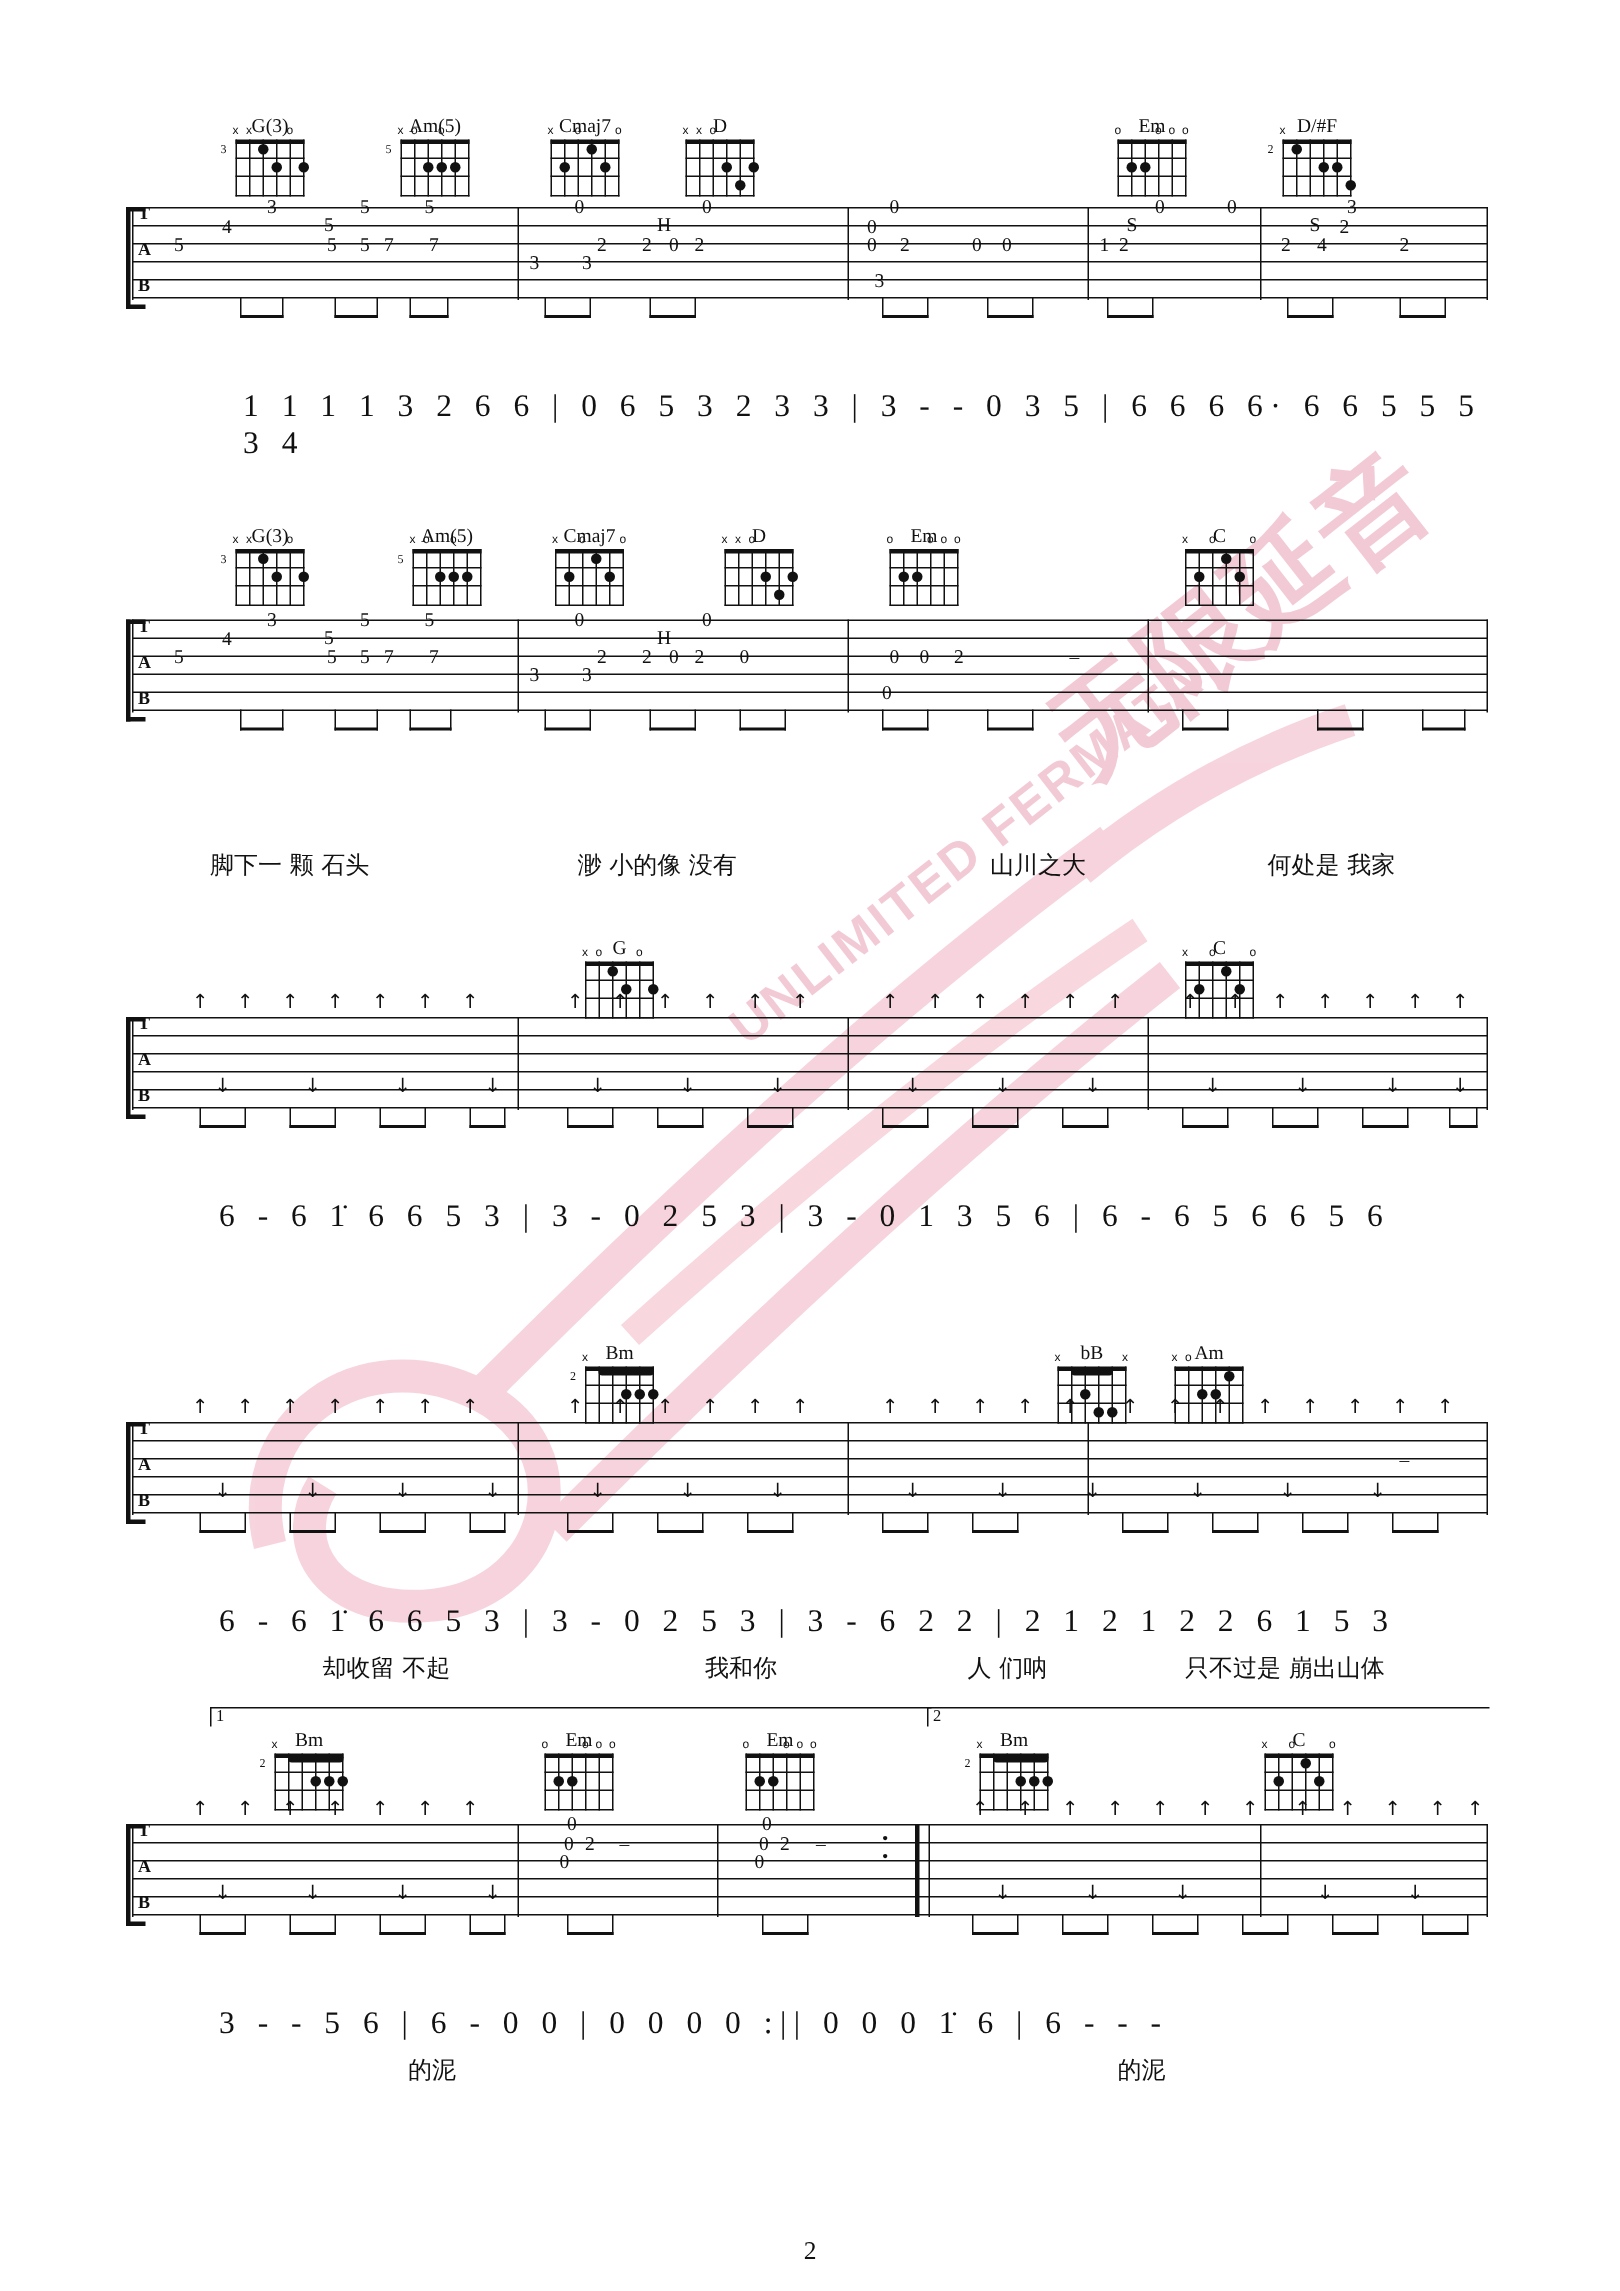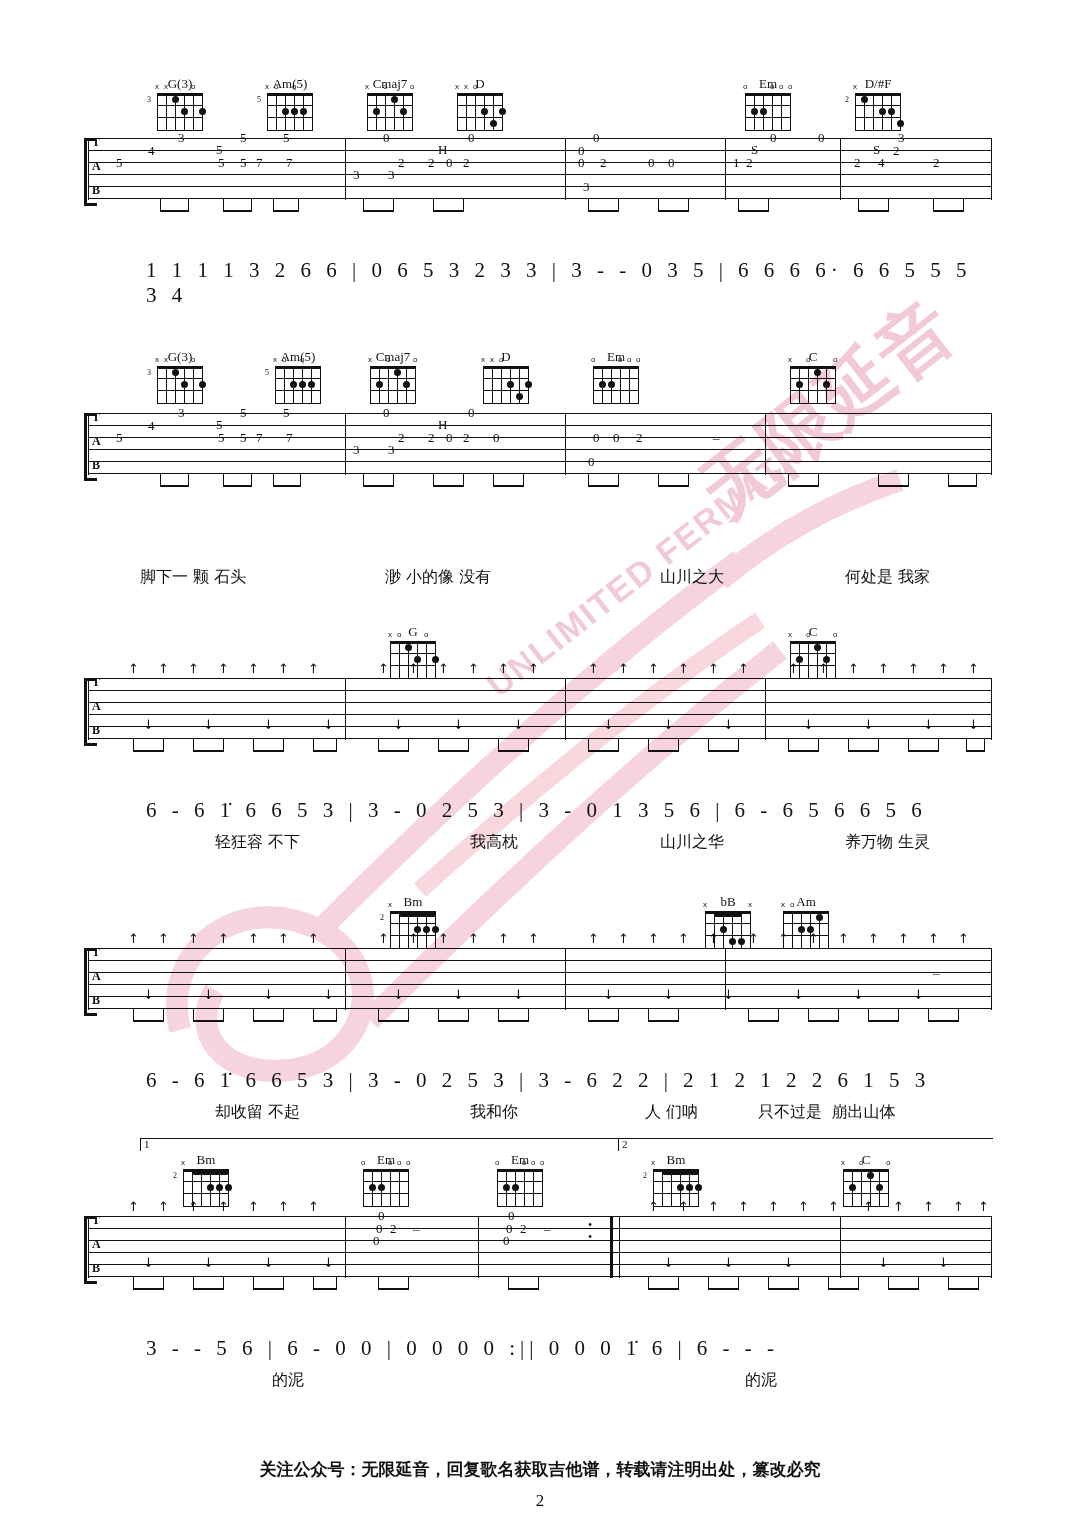--- a/index.html
+++ b/index.html
@@ -320,21 +320,21 @@
       <div class="beam" style="left:650px;top:72px;width:31px"></div>
       <div class="stem" style="left:770px;top:60px;height:14px"></div>
       <div class="stem" style="left:800px;top:60px;height:14px"></div>
       <div class="beam" style="left:770px;top:72px;width:31px"></div>
       <div class="stem" style="left:845px;top:60px;height:14px"></div>
       <div class="stem" style="left:875px;top:60px;height:14px"></div>
       <div class="beam" style="left:845px;top:72px;width:31px"></div>
     </div>
 
     <div class="numline" style="top:188px;">
-      <span class="num" style="left:58px;top:0;letter-spacing:5px;">1 1 1 1 3 2 6 6 | 0  6   5 3 2 3 3 | 3 - - 0 3 5 | 6 6 6 6· 6 6 5 5 5 3 4</span>
+      <span class="num" style="left:74px;top:0;letter-spacing:5px;">1 1 1 1 3 2 6 6 | 0  6   5 3 2 3 3 | 3 - - 0 3 5 | 6 6 6 6· 6 6 5 5 5 3 4</span>
     </div>
   </div>
 
   <div class="system" style="top:345px;height:180px;">
 
     <div class="chord" style="left:152px;top:4px;">
       <div class="cname">G(3)</div>
       <div class="grid">
         <div class="nut"></div>
           <div class="h" style="top:12px"></div>
@@ -698,26 +698,20 @@
       <div class="stem" style="left:850px;top:60px;height:14px"></div>
       <div class="beam" style="left:820px;top:72px;width:31px"></div>
       <div class="stem" style="left:878px;top:60px;height:14px"></div>
       <div class="stem" style="left:896px;top:60px;height:14px"></div>
       <div class="beam" style="left:878px;top:72px;width:19px"></div>
     </div>
 
     <div class="numline" style="top:178px;">
       <span class="num" style="left:58px;top:0;letter-spacing:5px;">6 - 6 1̇ 6 6 5 3 | 3 - 0 2 5 3 | 3 - 0 1 3 5 6 | 6 - 6 5 6 6 5 6</span>
     </div>
-    <div class="numline" style="top:212px;">
-      <span class="lyr" style="left:127px;">轻狂容 不下</span>
-      <span class="lyr" style="left:382px;">我高枕</span>
-      <span class="lyr" style="left:572px;">山川之华</span>
-      <span class="lyr" style="left:757px;">养万物 生灵</span>
-    </div>
   </div>
 
   <div class="system" style="top:890px;height:180px;">
 
     <div class="chord" style="left:385px;top:4px;">
       <div class="cname">Bm</div>
       <div class="grid">
         <div class="nut"></div>
           <div class="h" style="top:12px"></div>
           <div class="h" style="top:24px"></div>
@@ -880,21 +874,21 @@
       <div class="beam" style="left:840px;top:72px;width:31px"></div>
     </div>
 
     <div class="numline" style="top:178px;">
       <span class="num" style="left:58px;top:0;letter-spacing:5px;">6 - 6 1̇ 6 6 5 3 | 3 - 0 2 5 3 | 3 - 6 2 2 | 2 1 2 1 2 2 6 1 5 3</span>
     </div>
     <div class="numline" style="top:212px;">
       <span class="lyr" style="left:127px;">却收留 不起</span>
       <span class="lyr" style="left:382px;">我和你</span>
       <span class="lyr" style="left:557px;">人 们呐</span>
-      <span class="lyr" style="left:670px;font-family:Liberation Mono, monospace;">只不过是 崩出山体</span>
+      <span class="lyr" style="left:702px;">只不过是 崩出山体</span>
     </div>
   </div>
 
   <div class="system" style="top:1138px;height:200px;">
 
     <div class="endbr" style="left:140px;top:0;width:480px;height:12px;"></div>
     <span class="ending" style="left:144px;top:0;">1</span>
     <div class="endbr" style="left:618px;top:0;width:374px;height:12px;"></div>
     <span class="ending" style="left:622px;top:0;">2</span>
 
@@ -1110,16 +1104,15 @@
 
     <div class="numline" style="top:198px;">
       <span class="num" style="left:58px;top:0;letter-spacing:5px;">3 - - 5 6 | 6 - 0 0 | 0 0 0 0 :|| 0 0 0 1̇ 6 | 6 - - -</span>
     </div>
     <div class="numline" style="top:232px;">
       <span class="lyr" style="left:184px;">的泥</span>
       <span class="lyr" style="left:657px;">的泥</span>
     </div>
   </div>
 
-  <div class="footer">关注公众号：无限延音，回复歌名获取吉他谱，转载请注明出处，篡改必究</div>
   <div class="pageno">2</div>
 
 </div>
 
 </body></html>

